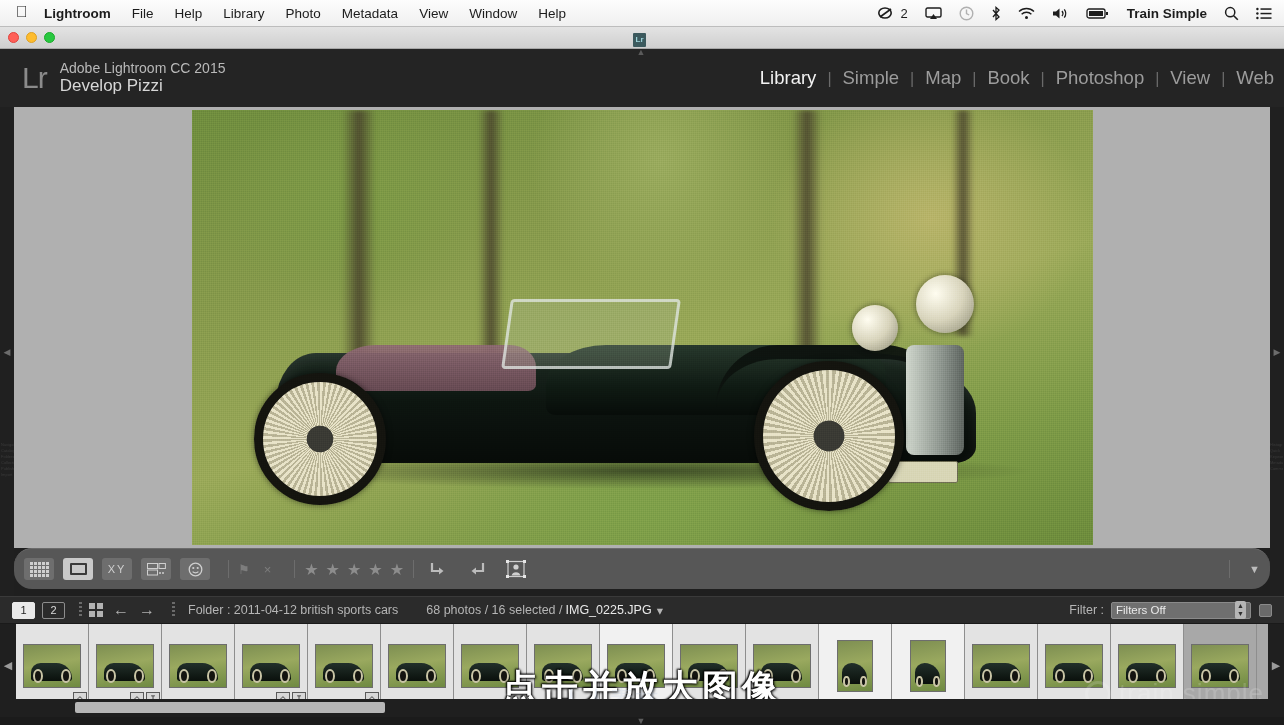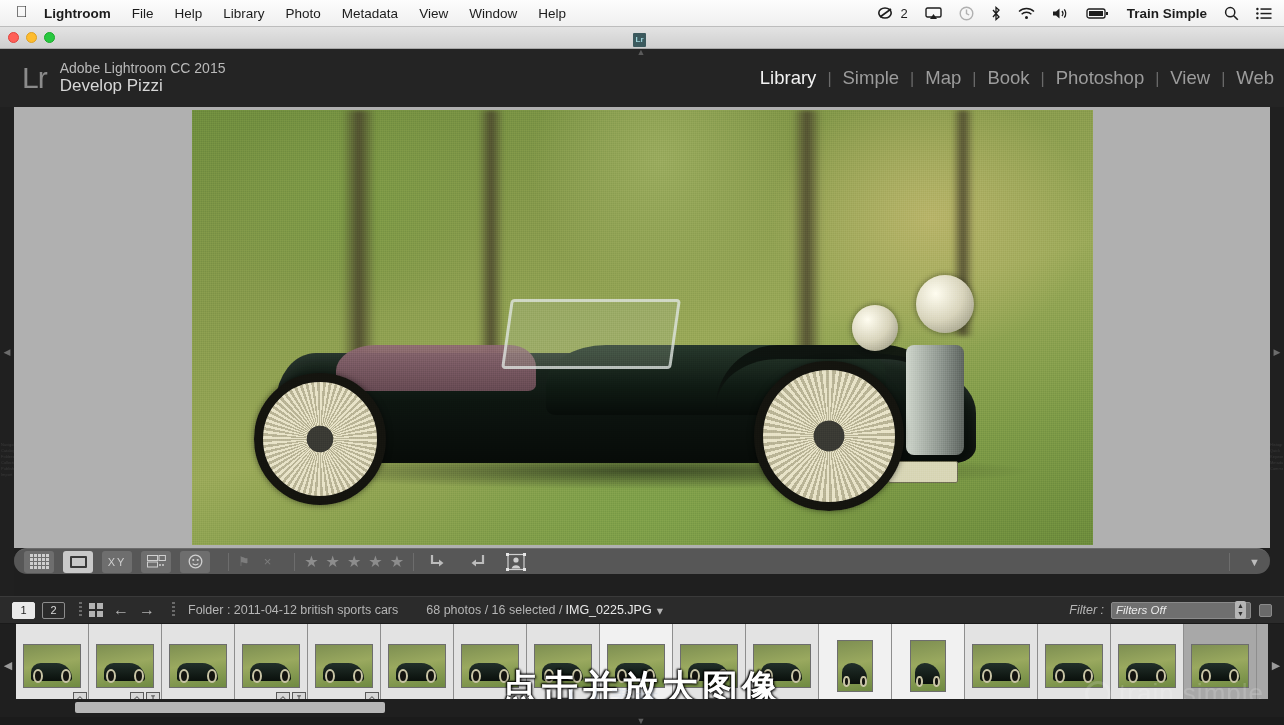--- a/index.html
+++ b/index.html
@@ -189,21 +189,21 @@
   .photo .sharpen {
     position: absolute; inset: 0;
     background-image:
       repeating-linear-gradient(0deg, rgba(255,255,255,.035) 0 1px, rgba(0,0,0,.035) 1px 2px),
       repeating-linear-gradient(90deg, rgba(255,255,255,.03) 0 1px, rgba(0,0,0,.03) 1px 2px);
     mix-blend-mode: overlay;
   }
 
   
   .toolbar {
-    position: absolute; left: 14px; top: 441px; right: 14px; height: 26px;
+    position: absolute; left: 14px; top: 441px; right: 14px; height: 41px;
     background: #575757;
     border-top: 1px solid #6b6b6b;
     display: flex; align-items: center; padding: 0 10px; border-radius: 18px;
   }
   .tb-grp { display: flex; align-items: center; }
   .tbtn {
     width: 30px; height: 22px; margin-right: 9px;
     border-radius: 3px; background: #6e6e6e;
     display: flex; align-items: center; justify-content: center;
     color: #cfcfcf; font-size: 11px; position: relative;
@@ -236,21 +236,21 @@
     font-size: 11px; color: #d9d9d9; margin-right: 7px; background: #2b2b2b;
   }
   .pgbtn.on { background: #e9e9e9; color: #1f1f1f; border-color: #e9e9e9; }
   .dots { width: 3px; height: 16px; margin: 0 7px;
     background: repeating-linear-gradient(#6a6a6a 0 2px, transparent 2px 4px); }
   .fs-grid { display: grid; grid-template-columns: repeat(2, 6px); grid-template-rows: repeat(2, 6px); gap: 2px; margin-right: 10px; }
   .fs-grid i { background: #b3b3b3; }
   .navarrow { color: #b0b0b0; font-size: 16px; margin-right: 10px; }
   .fs-label { margin-left: 6px; }
   .fs-label.b { color: #e9e9e9; }
-  .fs-right { margin-left: auto; display: flex; align-items: center; font-style: italic; }
+  .fs-right { margin-left: auto; display: flex; align-items: center; }
   .filtersel {
     width: 140px; height: 17px; background: #6f6f6f; border: 1px solid #8a8a8a;
     border-radius: 2px; display: flex; align-items: center; padding: 0 4px;
     color: #eaeaea; font-size: 11.5px; margin-left: 7px;
   }
   .spin { margin-left: auto; font-size: 7px; line-height: 1.1; color: #2d2d2d;
           background: #b5b5b5; padding: 1px 2px; border-radius: 2px; }
   .minbox { width: 13px; height: 13px; background: #6a6a6a; border: 1px solid #8a8a8a; margin-left: 8px; border-radius: 2px;}
 
   

